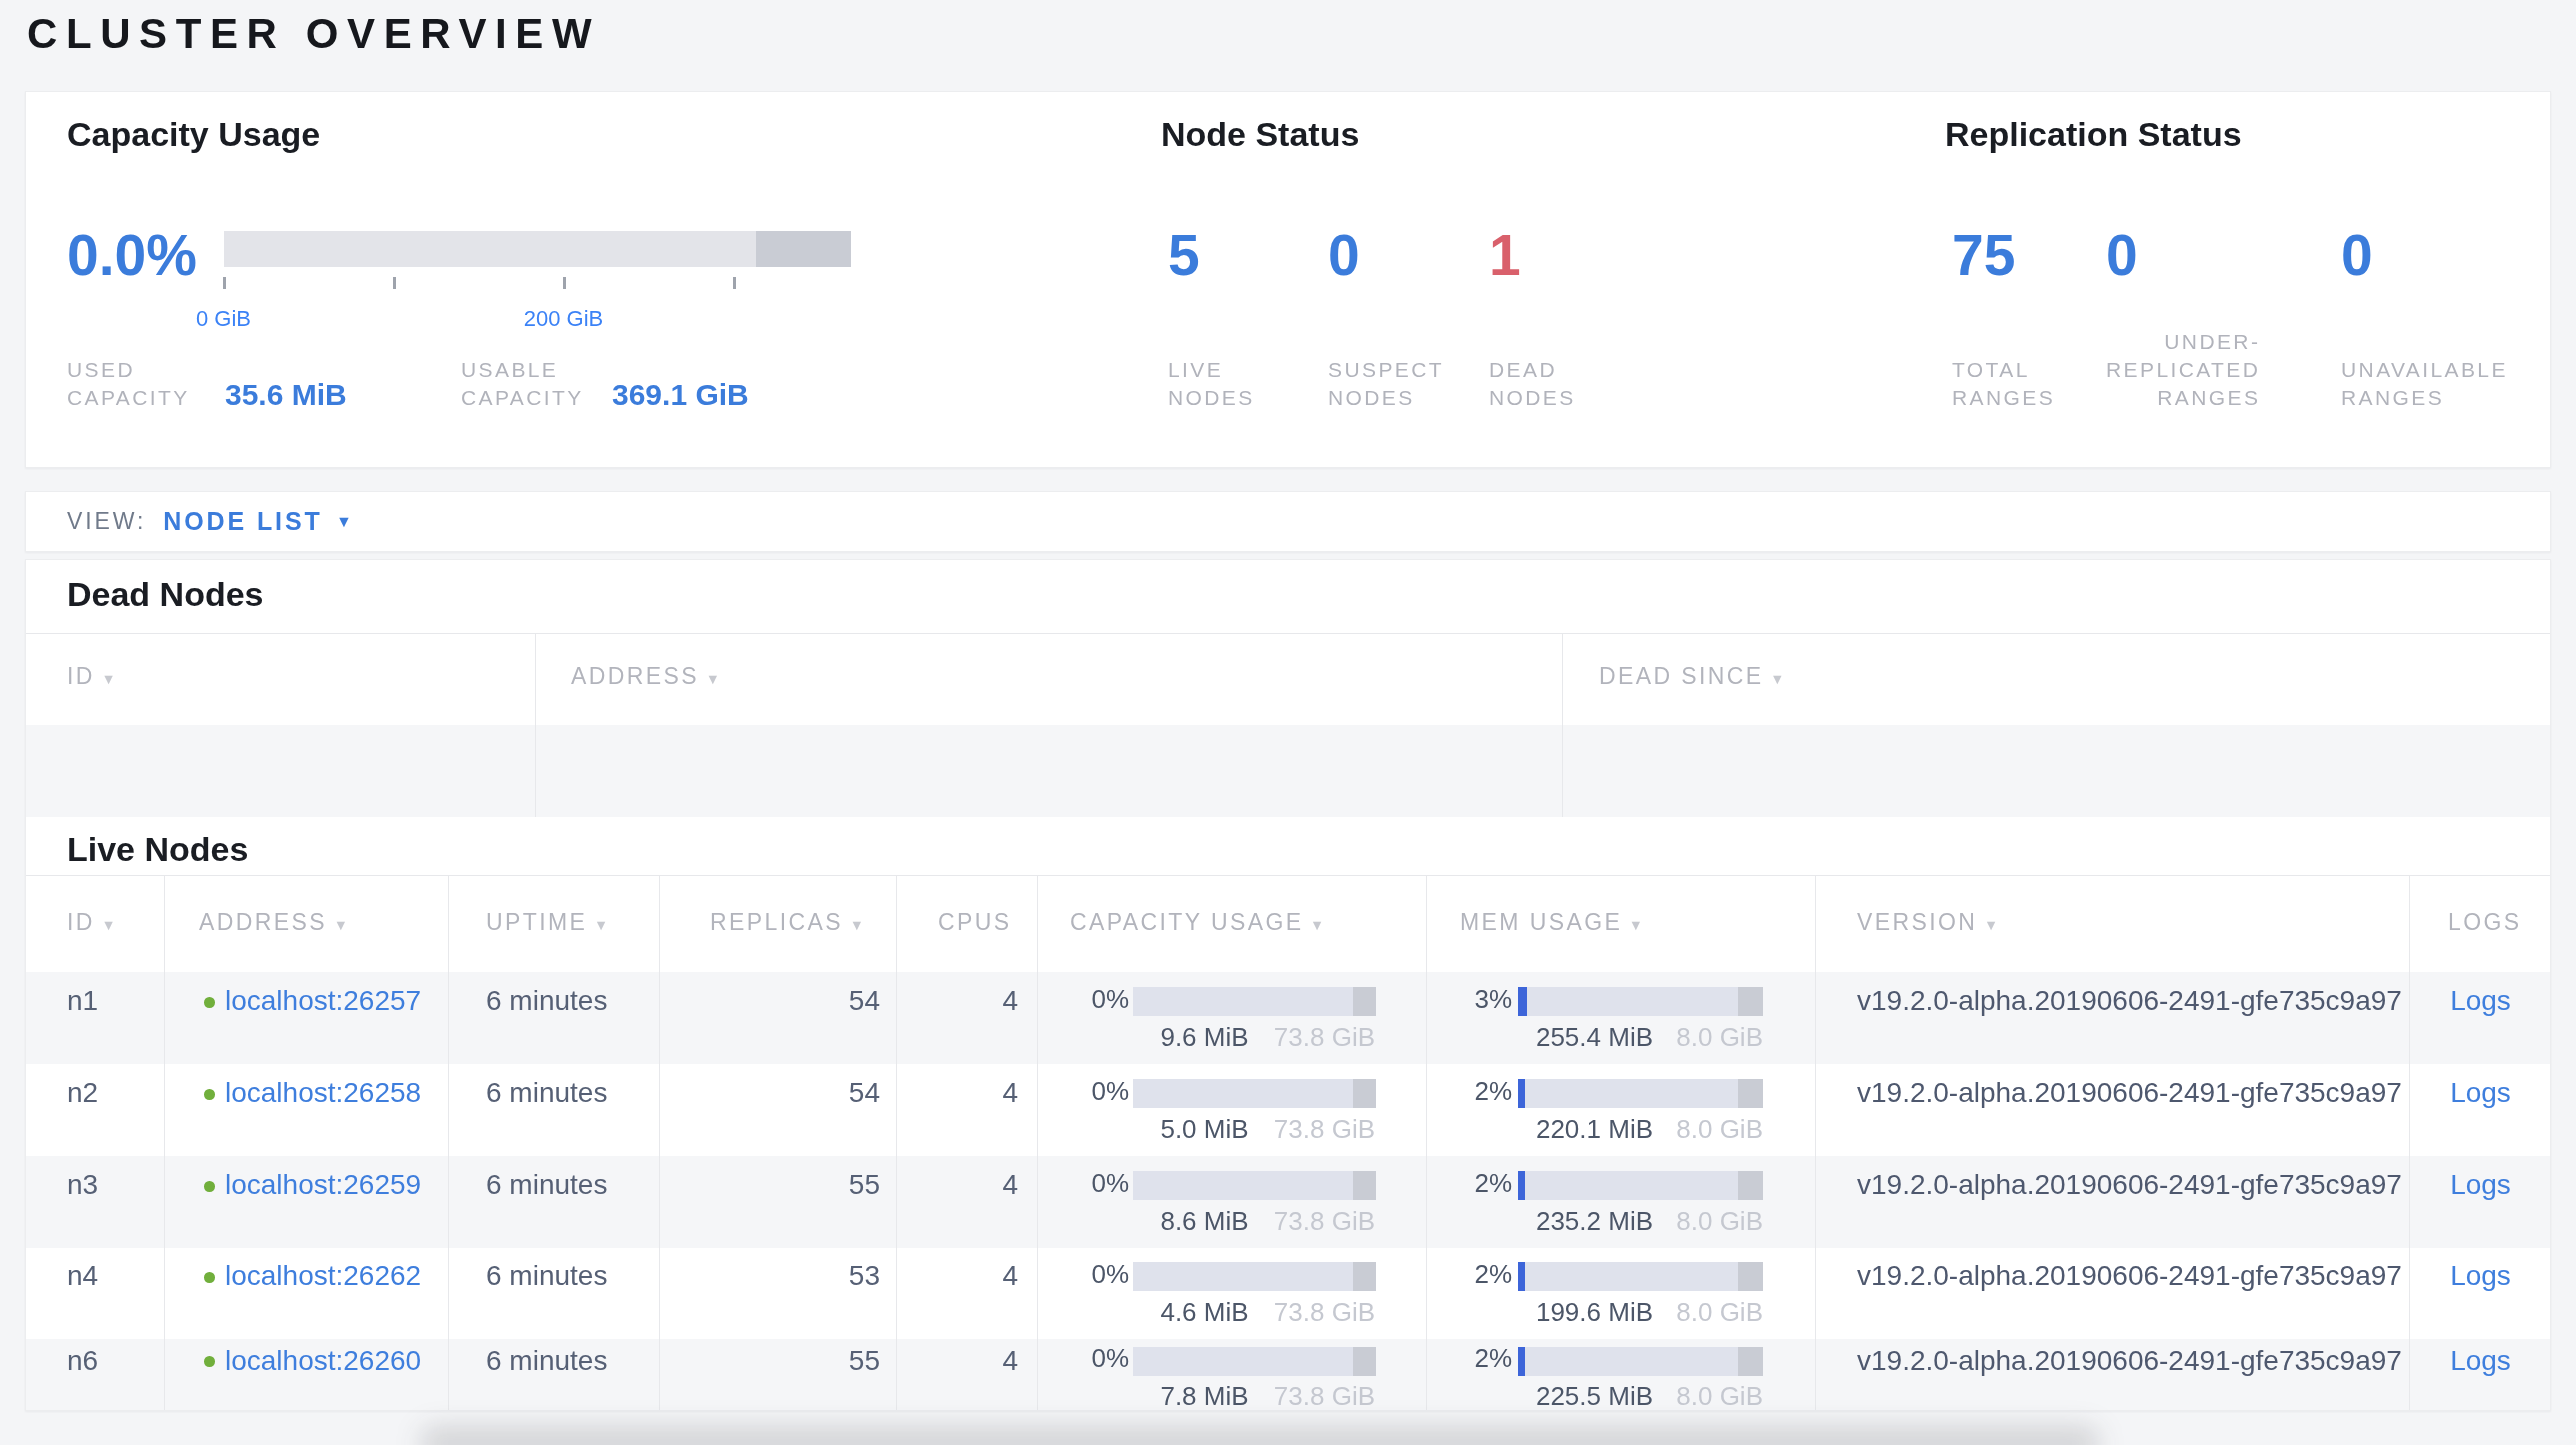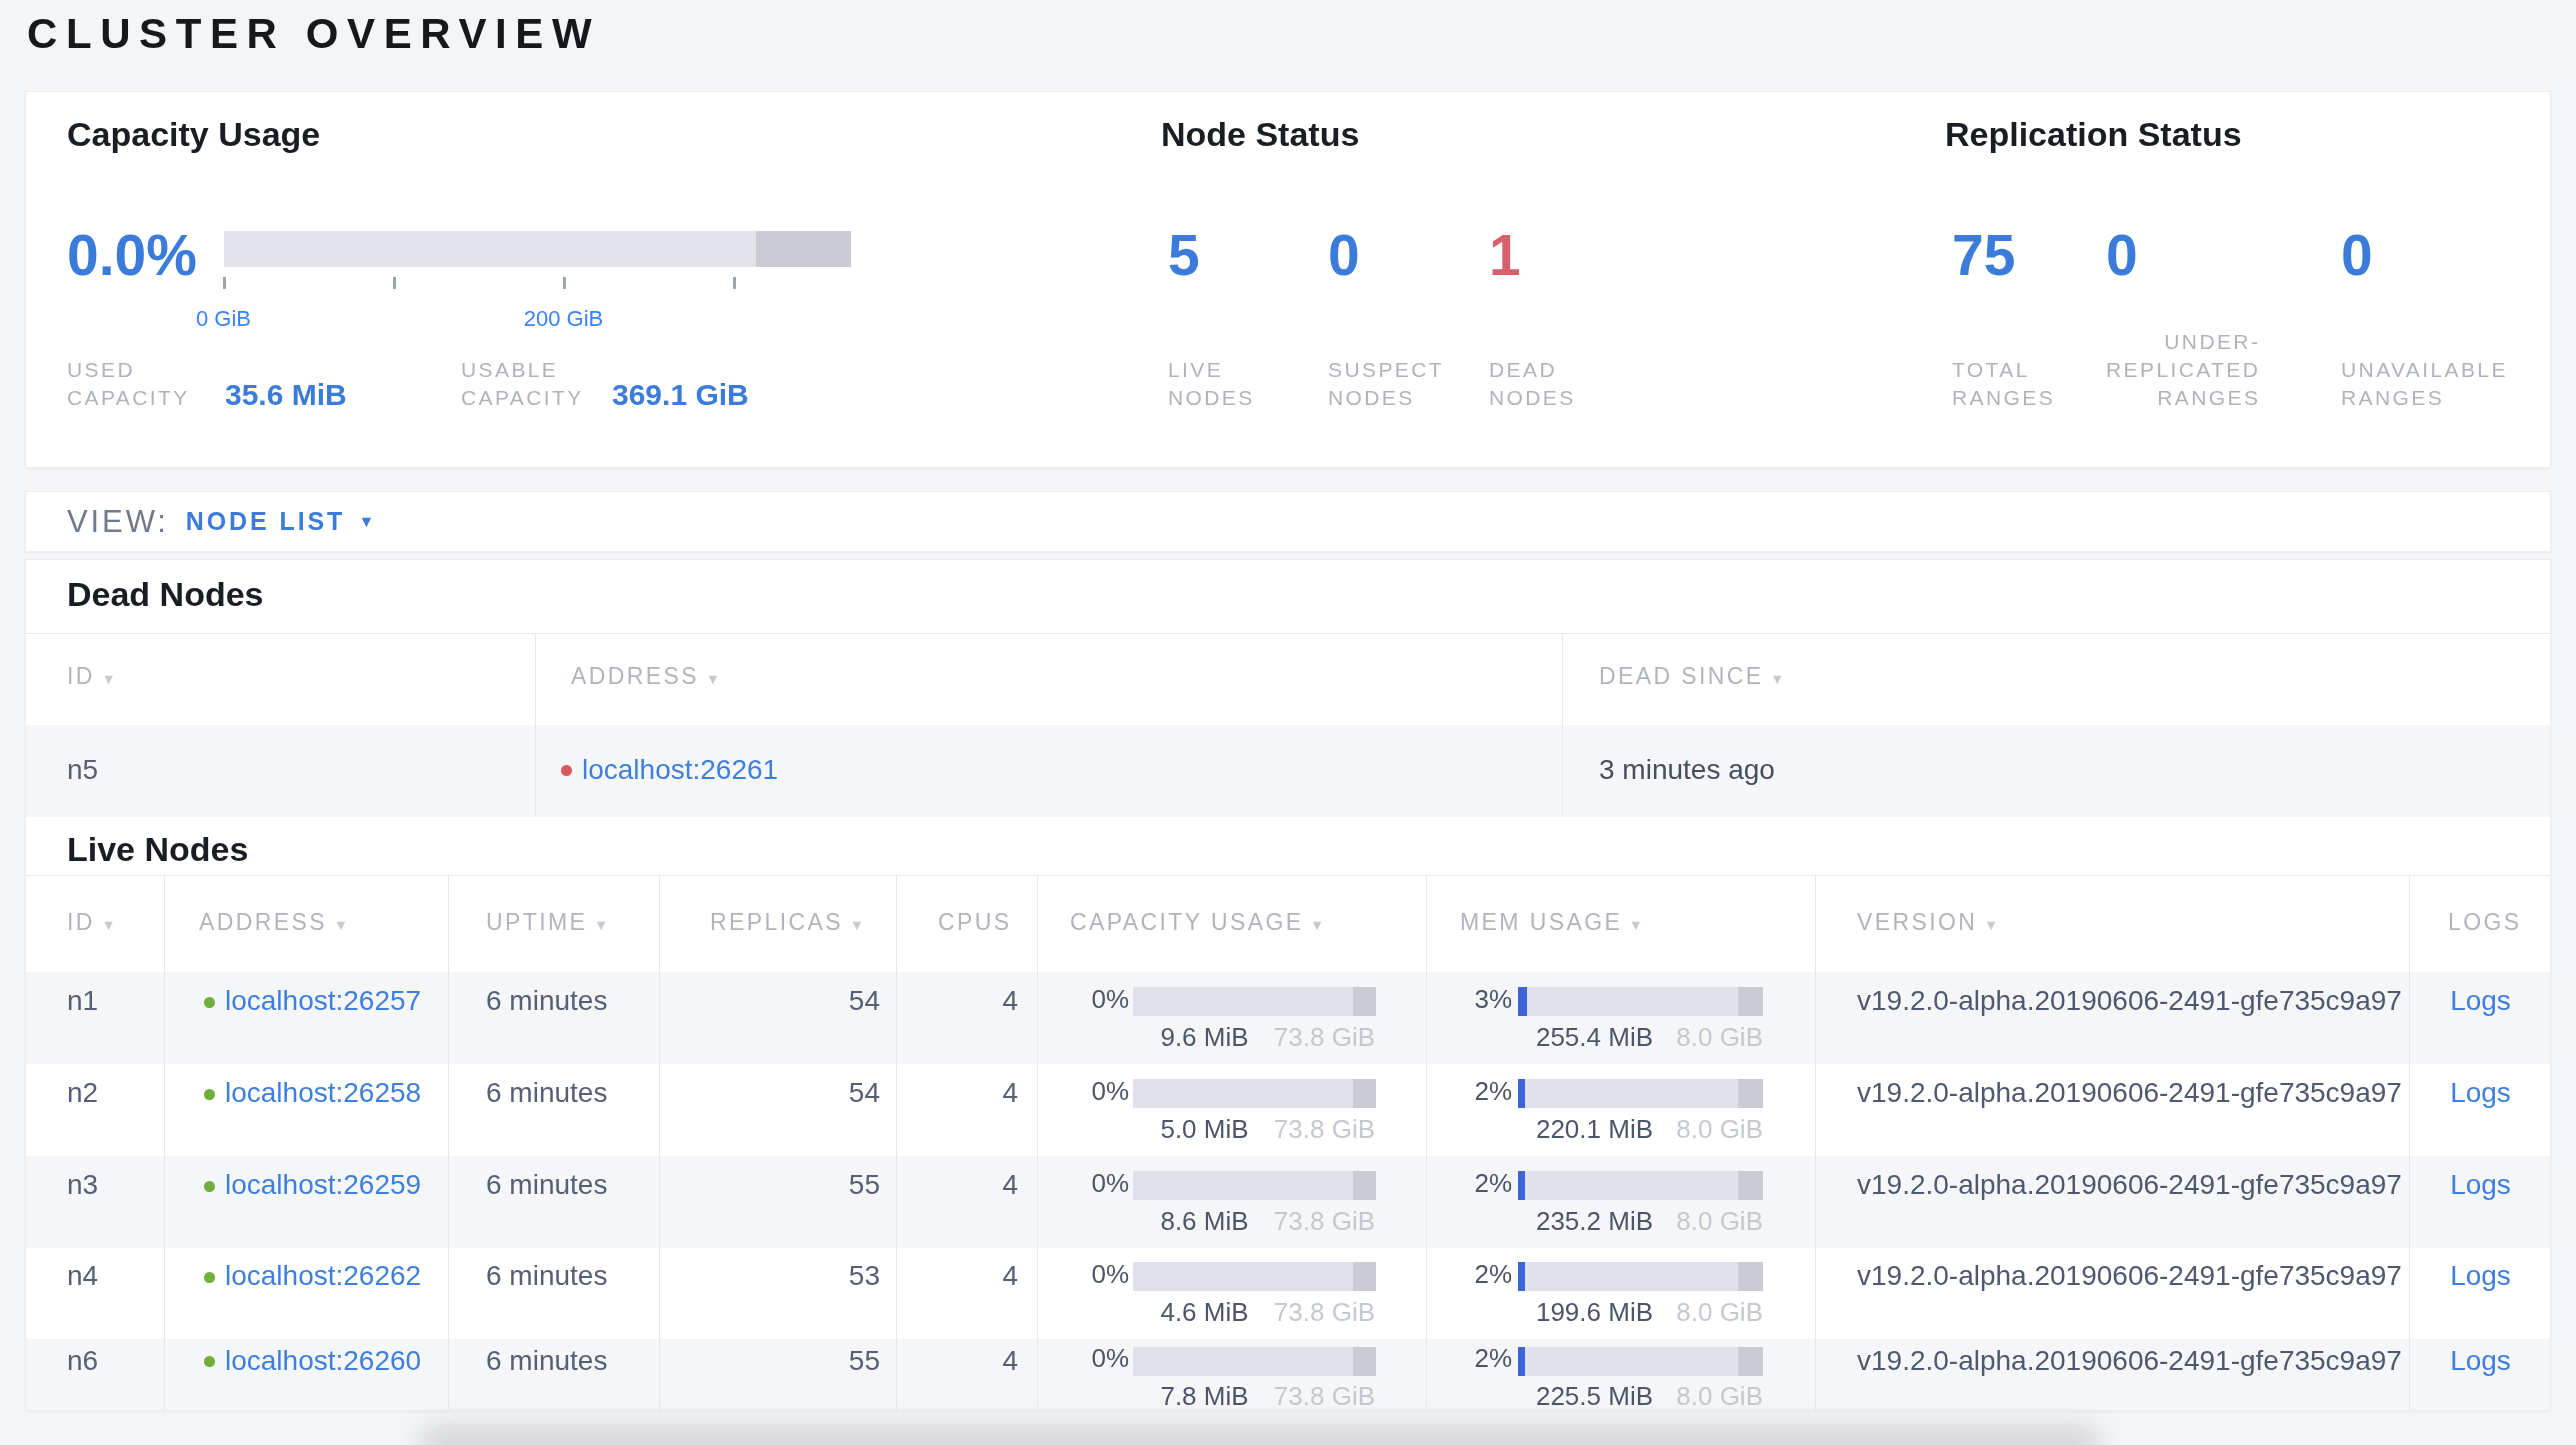--- a/index.html
+++ b/index.html
@@ -35,21 +35,21 @@
   .axis-tick{top:185px;width:2.9px;height:12.4px;background:#9EA3AC;}
   .tick-label{top:214px;width:153px;text-align:center;font-size:22px;color:#3b82f6;}
   .stat-label{
     font-size:21px;color:#B1B3BB;letter-spacing:2.4px;line-height:28px;
     font-weight:400;
   }
   .stat-value{font-size:30px;color:#3B7CDB;font-weight:700;}
 
   
   .viewbar-inner{position:absolute;left:41px;top:0;height:59px;display:flex;align-items:center;}
-  .view-label{font-size:31px;color:#707A8A;letter-spacing:2.9px;text-align:right;}
+  .view-label{font-size:23px;color:#707A8A;letter-spacing:2.9px;text-align:right;}
   .view-select{font-size:25px;color:#3B7CDB;letter-spacing:2.9px;font-weight:700;margin-left:17px;cursor:pointer;display:flex;align-items:center;}
   .view-caret{font-size:16px;margin-left:13.4px;color:#3B7CDB;}
 
   
   .th{
     font-size:23px;color:#B2B4BC;letter-spacing:2.4px;font-weight:400;
     white-space:nowrap;
   }
   .sort-arrow{font-size:14.3px;color:#C7C9CF;margin-left:6.7px;}
   .vline{width:1px;background:#E7E8EB;}
@@ -174,26 +174,20 @@
   <div class="abs th" style="left:41px;top:103px;">
     <span>ID</span><span class="sort-arrow">▼</span>
   </div>
   <div class="abs th" style="left:545px;top:103px;">
     <span>ADDRESS</span><span class="sort-arrow">▼</span>
   </div>
   <div class="abs th" style="left:1573px;top:103px;">
     <span>DEAD SINCE</span><span class="sort-arrow">▼</span>
   </div>
 
-  <div class="abs" style="left:0;top:165px;width:2526px;height:92px;">
-    <span class="abs cell-text" style="left:41px;top:29px;">n5</span>
-    <span class="abs dot dot-red" style="left:535px;top:40px;"></span>
-    <a class="abs link" style="left:556px;top:29px;">localhost:26261</a>
-    <span class="abs cell-dark" style="left:1573px;top:29px;">3 minutes ago</span>
-  </div>
 
   <div class="abs section-heading" style="left:41px;top:270px;">Live Nodes</div>
 
   <div class="abs hline" style="top:315px;"></div>
 
   <div class="abs rowbg" style="top:412px;height:92px;"></div>
   <div class="abs rowbg" style="top:596px;height:92px;"></div>
   <div class="abs rowbg" style="top:779px;height:73px;"></div>
 
   <div class="abs vline" style="left:138px;top:315px;height:537px;"></div>

